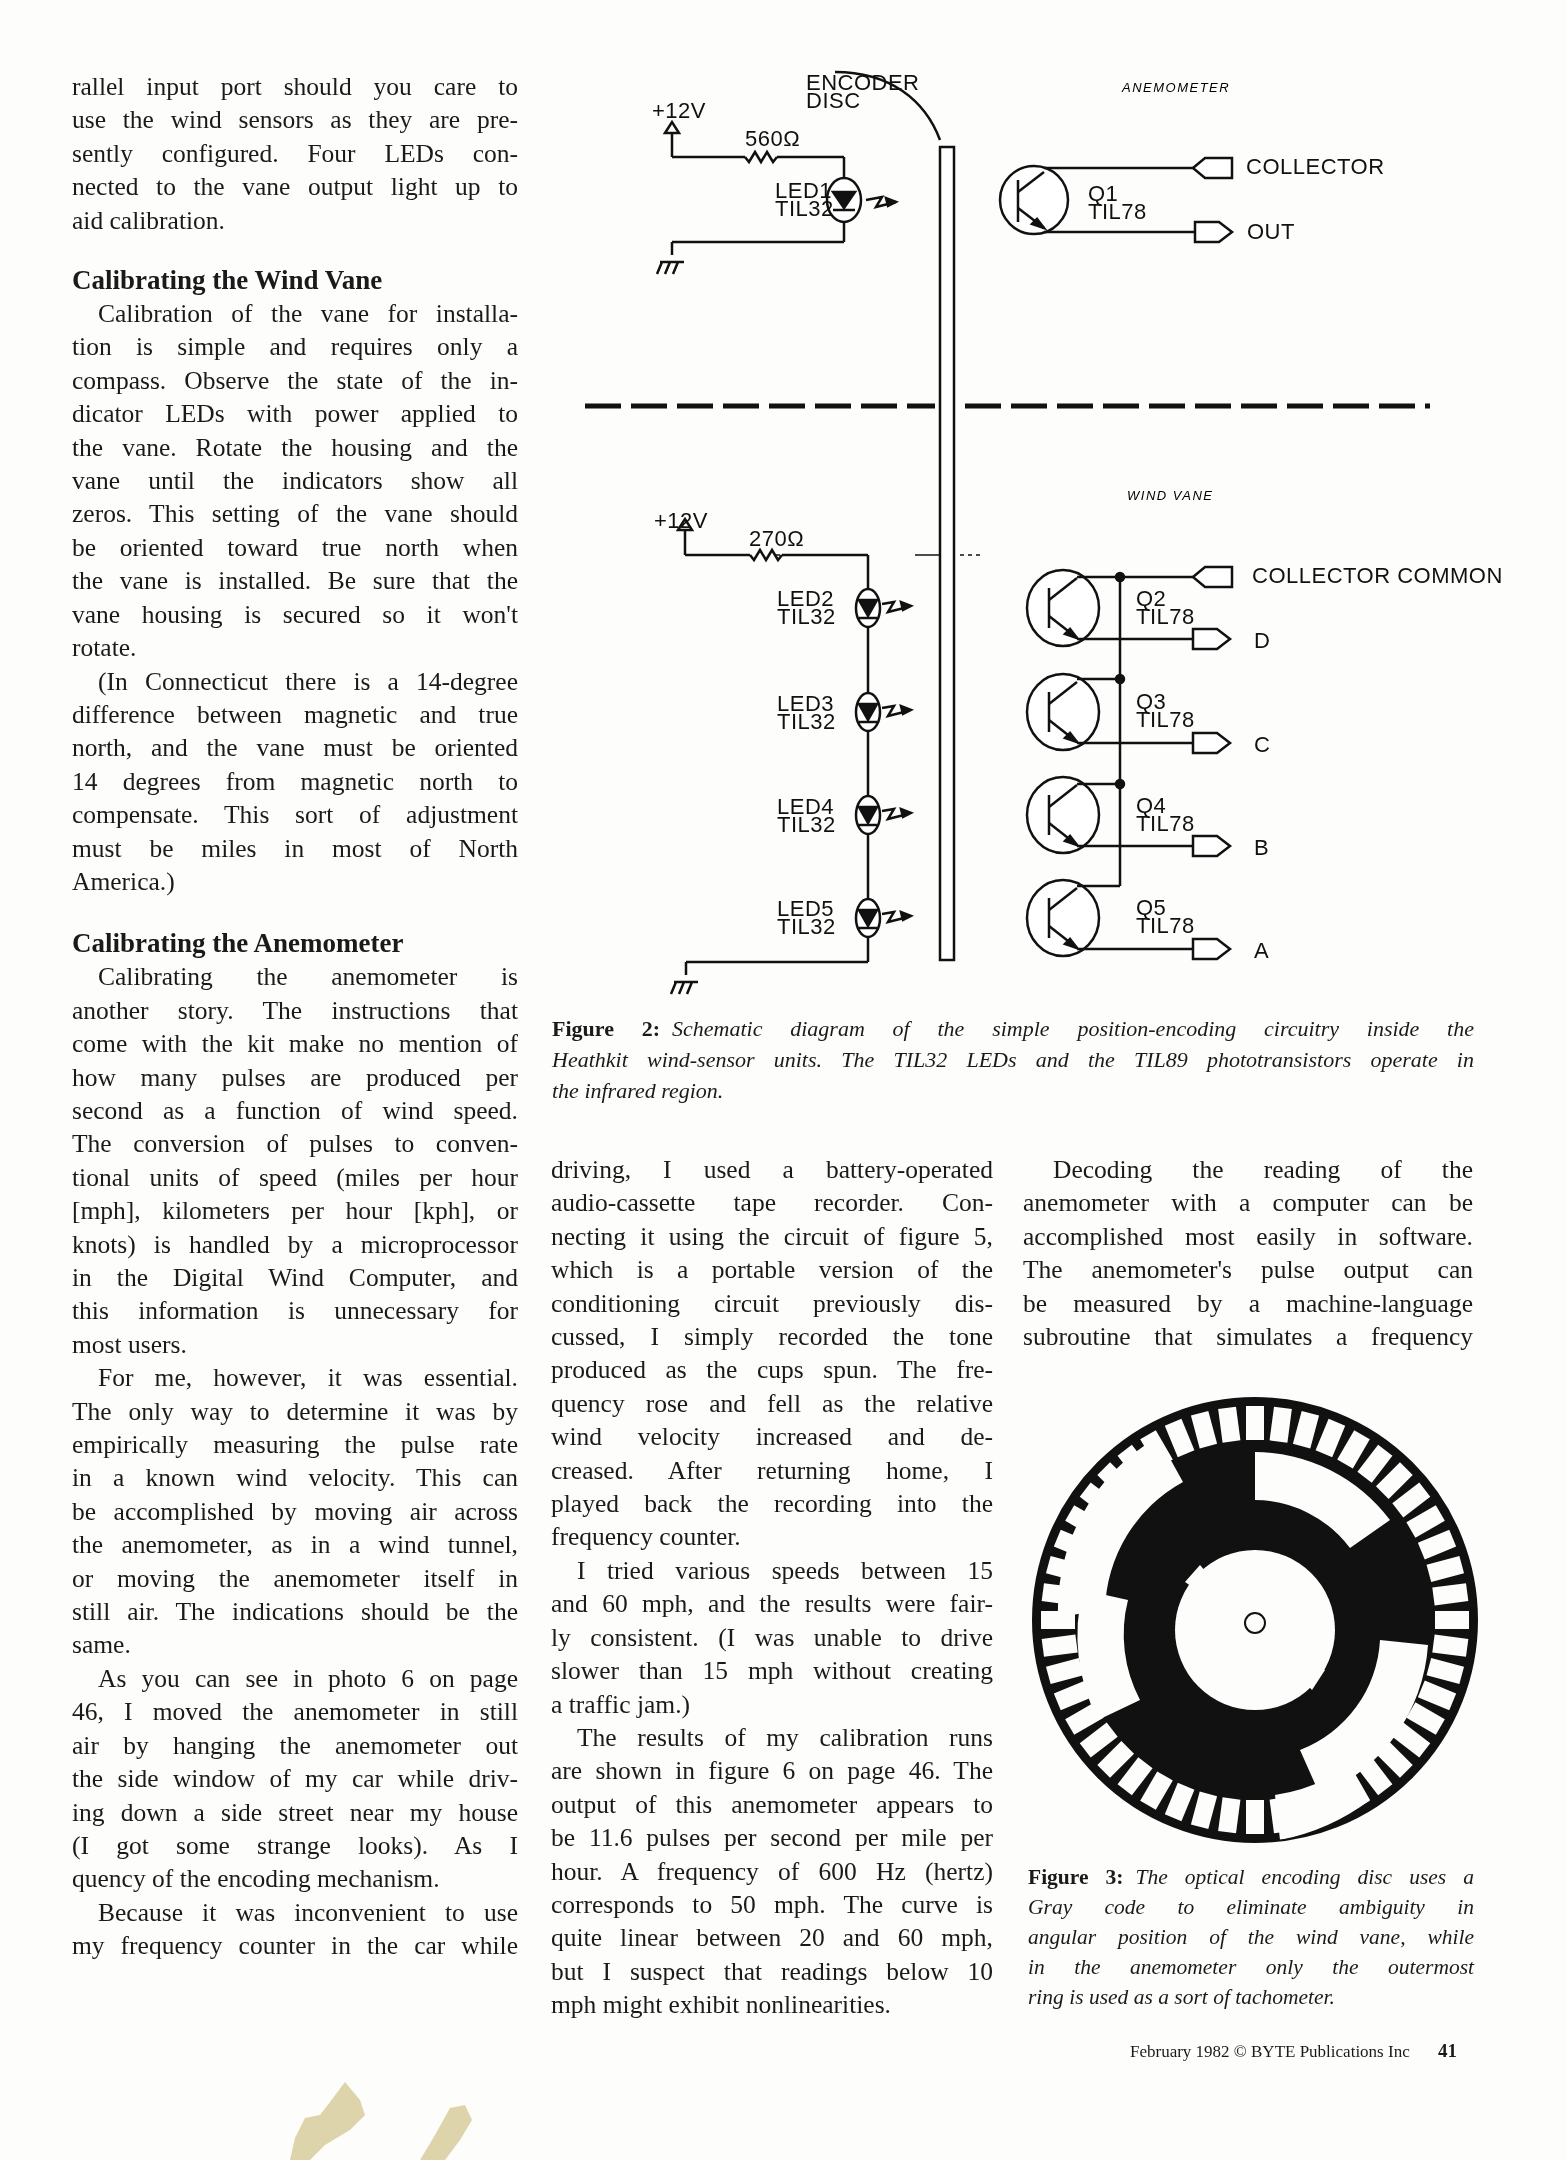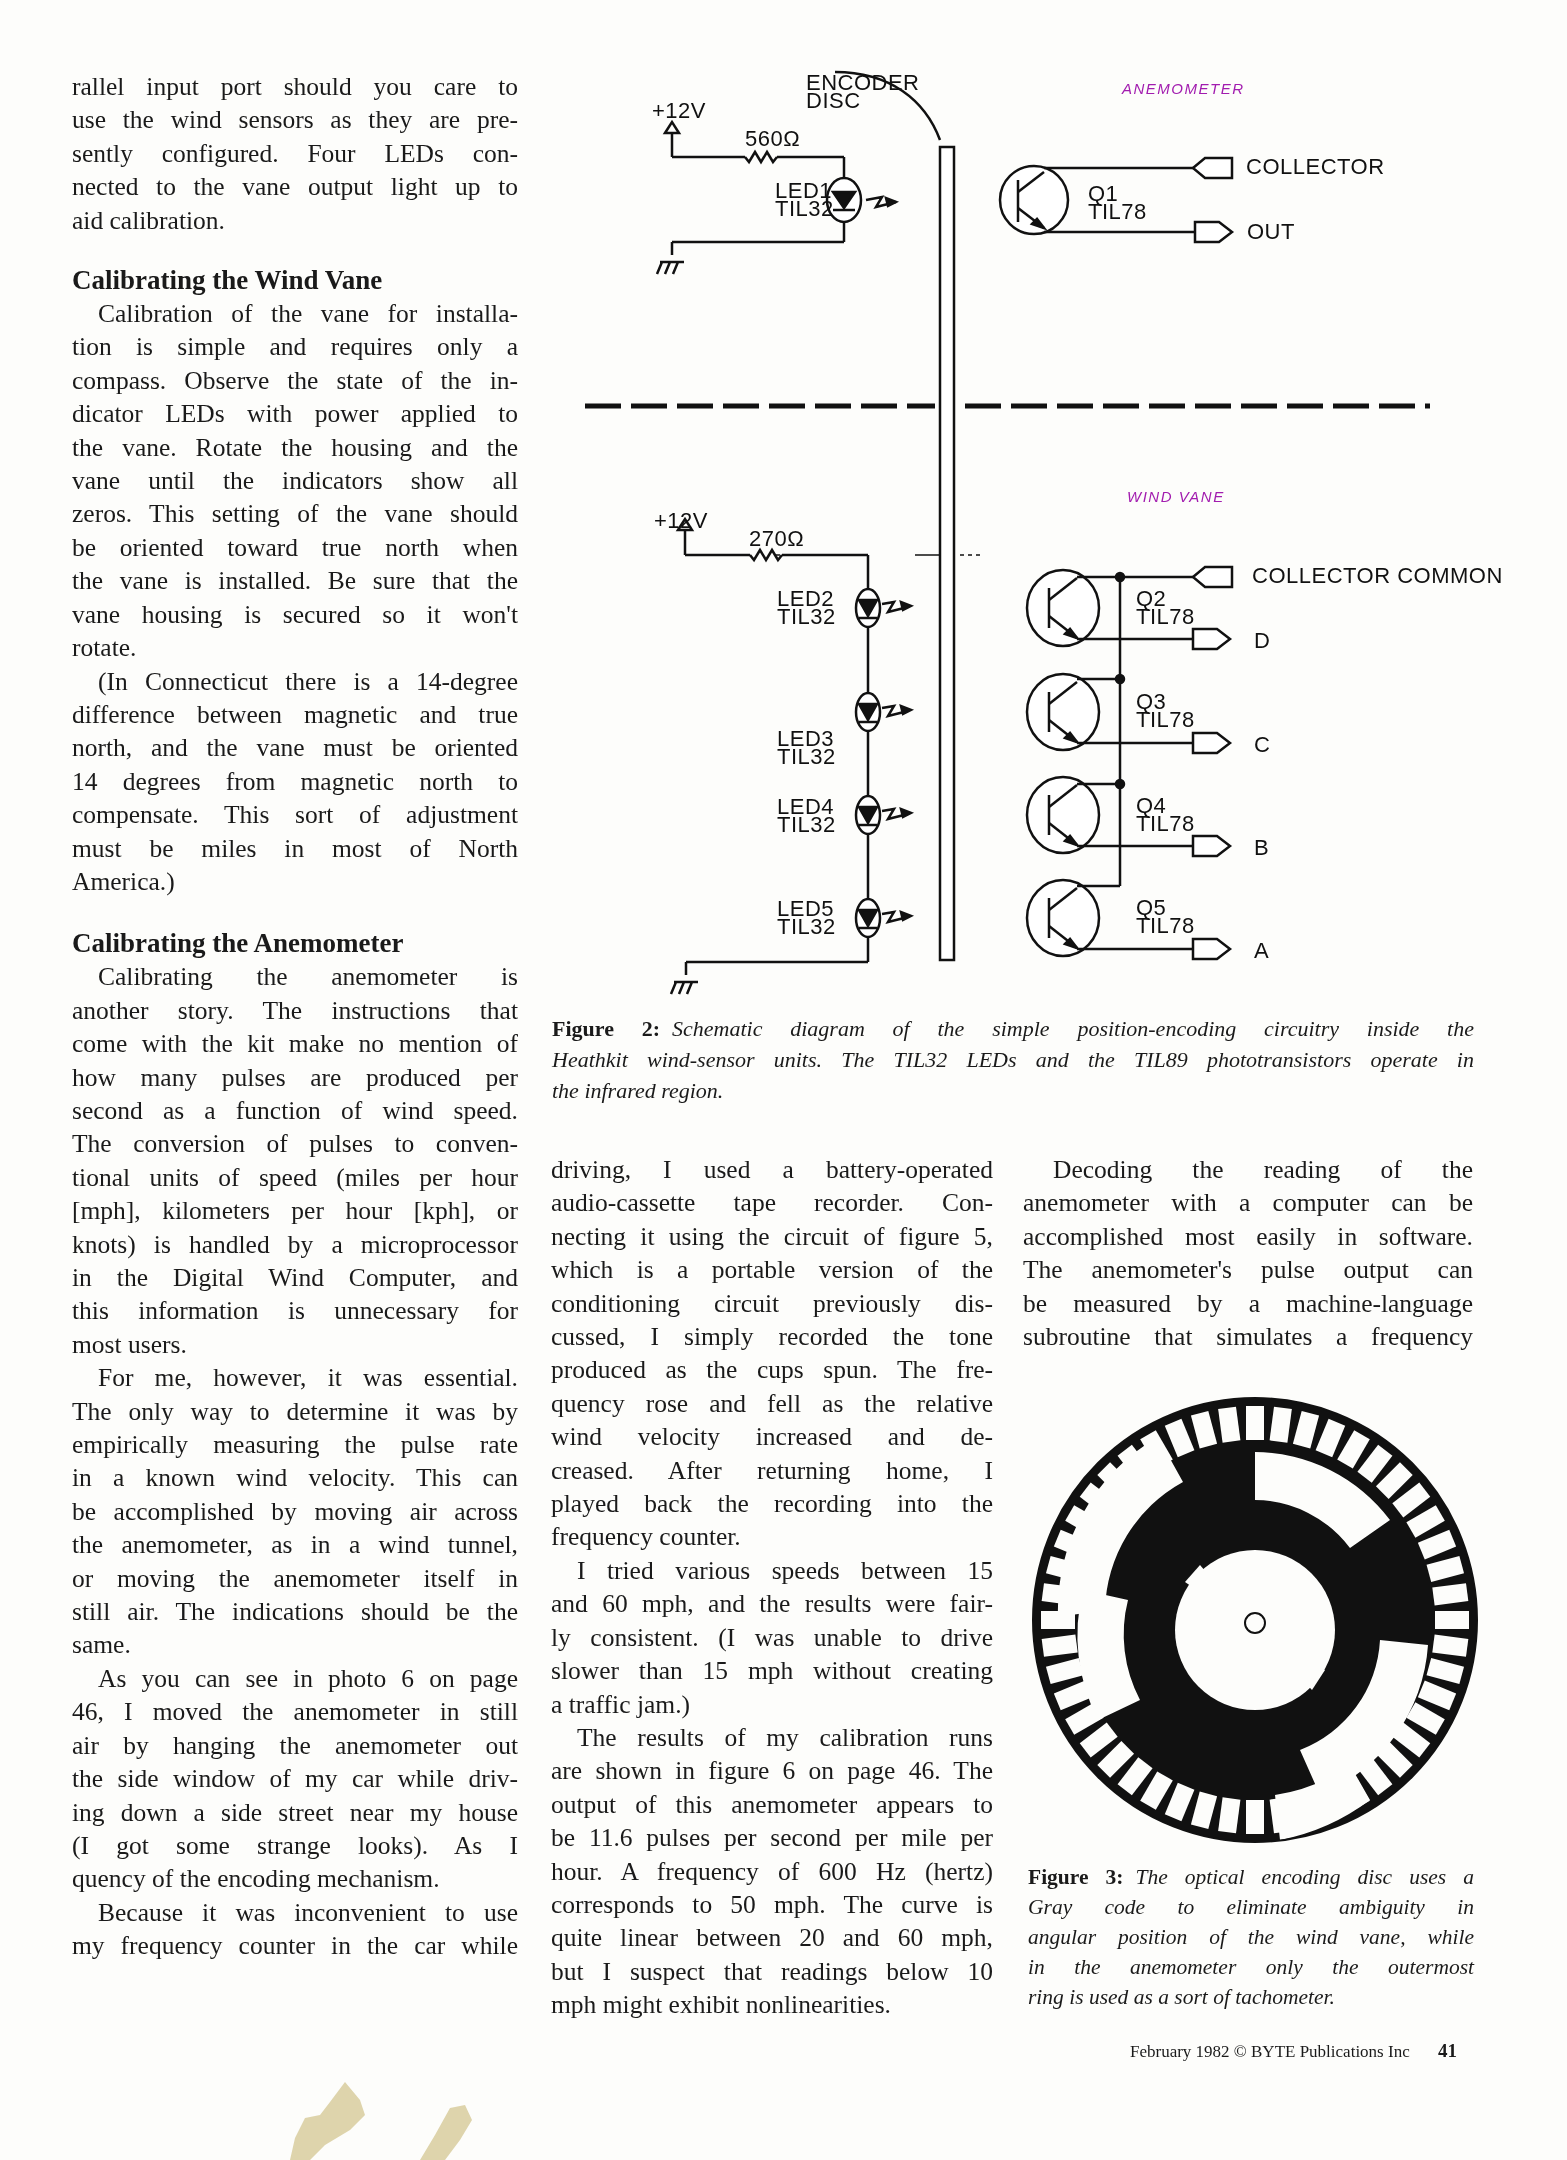--- a/index.html
+++ b/index.html
@@ -9,21 +9,21 @@
   .col p { margin:0; }
   .col h2 { margin:0; font-size:27px; font-weight:bold; line-height:33px; }
   .line { display:block; text-align:justify; text-align-last:justify; white-space:nowrap; }
   .line.last { text-align-last:left; }
   .caption { position:absolute; font-size:22px; line-height:31px; }
   .caption .fig-label { font-weight:bold; font-style:normal; margin-right:12px; }
   .caption .fig-text { font-style:italic; }
   .schematic-label { position:absolute; font-family:"Liberation Sans","DejaVu Sans",sans-serif;
          font-size:22px; line-height:18px; letter-spacing:0.5px; color:#111; }
   .section-label { position:absolute; font-family:"Liberation Sans","DejaVu Sans",sans-serif;
-         font-style:italic; font-size:15px; letter-spacing:1.5px; color:#a21caf; }
+         font-style:italic; font-size:13px; letter-spacing:1.5px; color:#000000; }
   svg.layer { position:absolute; left:0; top:0; }
   .footer { position:absolute; left:1130px; top:2040px; font-size:17px; }
   .footer .page-num { font-weight:bold; font-size:19px; margin-left:24px; }
   .tear { position:absolute; }
 </style>
 </head>
 <body>
 
 <div class="col" style="left:72px; top:70px; width:446px;">
   <p>
@@ -254,21 +254,21 @@
 <div class="schematic-label" style="left:1247px; top:223px;">OUT</div>
 
 <div class="schematic-label" style="left:654px; top:512px;">+12V</div>
 <div class="schematic-label" style="left:749px; top:530px;">270Ω</div>
 <div class="schematic-label" style="left:1252px; top:567px;">COLLECTOR COMMON</div>
 
 <div class="schematic-label" style="left:777px; top:590px;">
   <span>LED2</span><br>
   <span>TIL32</span>
 </div>
-<div class="schematic-label" style="left:777px; top:730px;">
+<div class="schematic-label" style="left:777px; top:695px;">
   <span>LED3</span><br>
   <span>TIL32</span>
 </div>
 <div class="schematic-label" style="left:777px; top:798px;">
   <span>LED4</span><br>
   <span>TIL32</span>
 </div>
 <div class="schematic-label" style="left:777px; top:900px;">
   <span>LED5</span><br>
   <span>TIL32</span>

